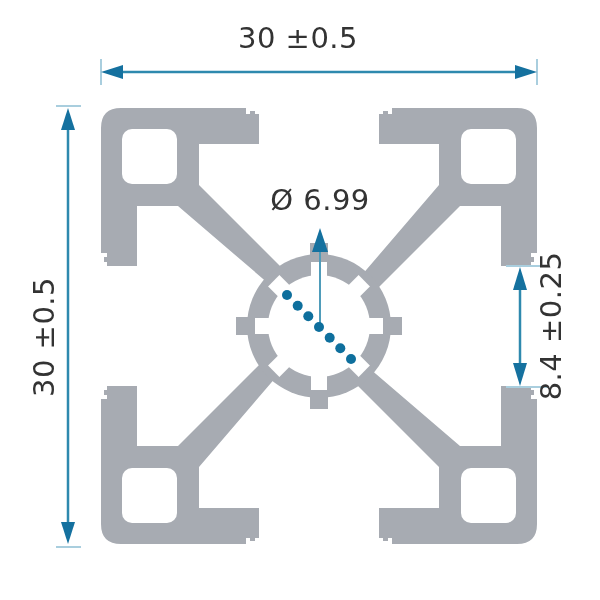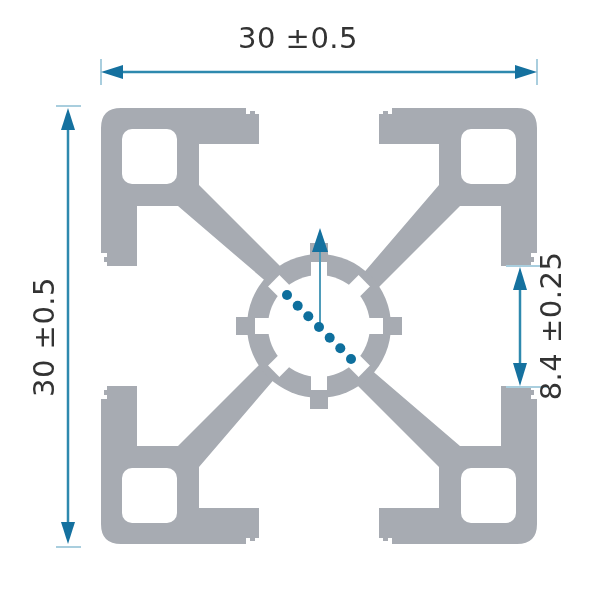--- a/index.html
+++ b/index.html
@@ -108,16 +108,17 @@
     <circle cx="329.7" cy="337.7" r="5"></circle>
     <circle cx="340.3" cy="348.3" r="5"></circle>
     <circle cx="351" cy="359" r="5"></circle>
   </g>
 </svg>
 
   <div class="dim-label h" style="left:298px; top:24px;">30 ±0.5</div>
 
   <div class="dim-label v" style="left:44px; top:337px;">30 ±0.5</div>
 
+  <div class="dim-label h" style="left:320px; top:186px;">Ø 6.99</div>
 
   <div class="dim-label v" style="left:551px; top:326px;">8.4 ±0.25</div>
 
 </div>
 
 </body></html>

